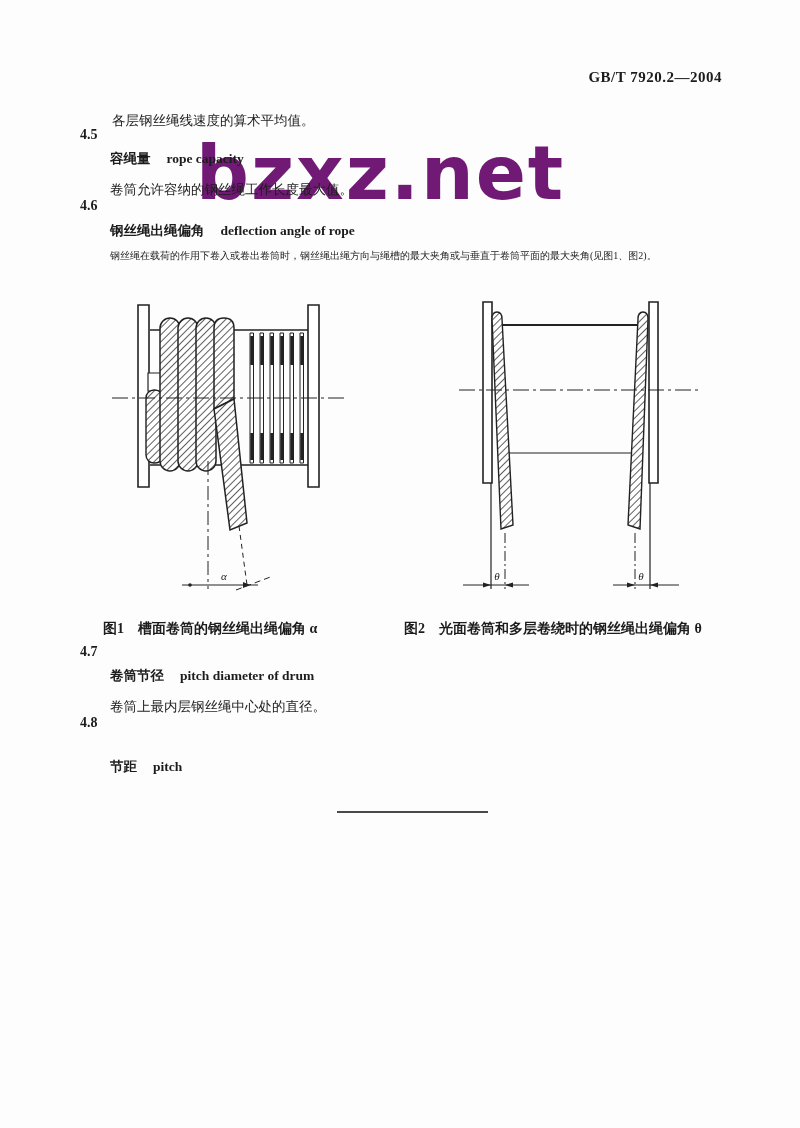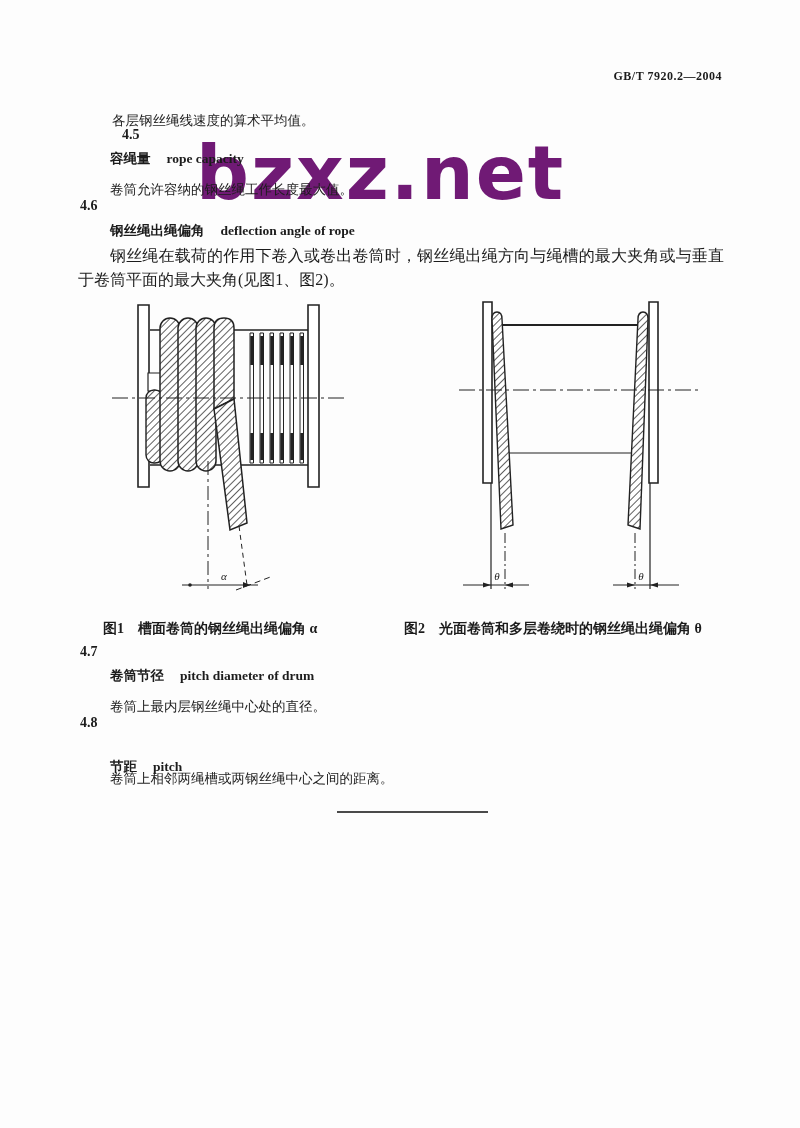--- a/index.html
+++ b/index.html
@@ -2,47 +2,47 @@
 <html><head>
 <meta charset="utf-8">
 <style>
   html,body{margin:0;padding:0;background:#ffffff;}
   .page{
     position:relative;width:800px;height:1128px;background:#fdfdfd;
     font-family:"Liberation Serif","DejaVu Serif",serif;color:#1c1c1c;
     overflow:hidden;border-right:1px solid #e7e7e7;border-bottom:1px solid #dedede;
   }
   .abs{position:absolute;}
-  .hdr{font-size:12px;font-weight:700;letter-spacing:.5px;}
+  .hdr{font-size:15px;font-weight:700;letter-spacing:.5px;}
   .body-line{font-size:13.5px;white-space:nowrap;margin-top:7px;}
   .secnum{font-size:14px;font-weight:700;}
   .term{font-size:13.5px;font-weight:700;white-space:nowrap;}
   .term .cn{margin-right:16px;}
-  .para{font-size:16px;line-height:24px;text-indent:32px;text-align:justify;}
+  .para{font-size:10px;line-height:24px;text-indent:32px;text-align:justify;}
   .caption{font-size:14px;font-weight:700;white-space:nowrap;}
   .watermark{
     font-family:"DejaVu Sans",sans-serif;font-weight:700;font-size:74px;
     color:#701a75;letter-spacing:2px;white-space:nowrap;user-select:none;
   }
   .endline{background:#4a4a4a;}
   .fig svg{display:block;}
   svg line,svg rect,svg path,svg polygon{vector-effect:non-scaling-stroke;}
 </style>
 </head>
 <body>
 
 <div class="page">
 
   <div class="abs watermark" style="left:196px;top:130px;">bzxz.net</div>
 
   <div class="abs hdr" style="left:500px;top:69px;width:222px;text-align:right;">GB/T 7920.2—2004</div>
 
   <div class="abs body-line" style="left:112px;top:105px;">各层钢丝绳线速度的算术平均值。</div>
 
-  <div class="abs secnum" style="left:80px;top:127px;margin-left:42px;">4.5</div>
+  <div class="abs secnum" style="left:80px;top:127px;">4.5</div>
   <div class="abs term" style="left:110px;top:150px;">
     <span class="cn">容绳量</span><span>rope capacity</span>
   </div>
   <div class="abs body-line" style="left:110px;top:174px;">卷筒允许容纳的钢丝绳工作长度最大值。</div>
 
   <div class="abs secnum" style="left:80px;top:198px;">4.6</div>
   <div class="abs term" style="left:110px;top:222px;">
     <span class="cn">钢丝绳出绳偏角</span><span>deflection angle of rope</span>
   </div>
   <div class="abs para" style="left:78px;top:244px;width:646px;">钢丝绳在载荷的作用下卷入或卷出卷筒时，钢丝绳出绳方向与绳槽的最大夹角或与垂直于卷筒平面的最大夹角(见图1、图2)。</div>
@@ -170,17 +170,16 @@
   <div class="abs secnum" style="left:80px;top:644px;">4.7</div>
   <div class="abs term" style="left:110px;top:667px;">
     <span class="cn">卷筒节径</span><span>pitch diameter of drum</span>
   </div>
   <div class="abs body-line" style="left:110px;top:691px;">卷筒上最内层钢丝绳中心处的直径。</div>
 
   <div class="abs secnum" style="left:80px;top:715px;">4.8</div>
   <div class="abs term" style="left:110px;top:758px;">
     <span class="cn">节距</span><span>pitch</span>
   </div>
-  <div class="abs body-line" style="left:110px;top:763px;">卷筒上相邻两绳槽或两钢丝绳中心之间的距离。</div>
 
   <div class="abs endline" style="left:337px;top:811px;width:151px;height:2px;"></div>
 
 </div>
 
 </body></html>

